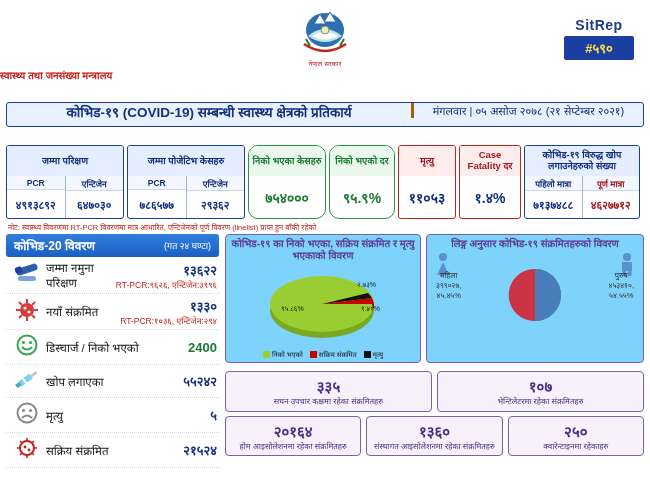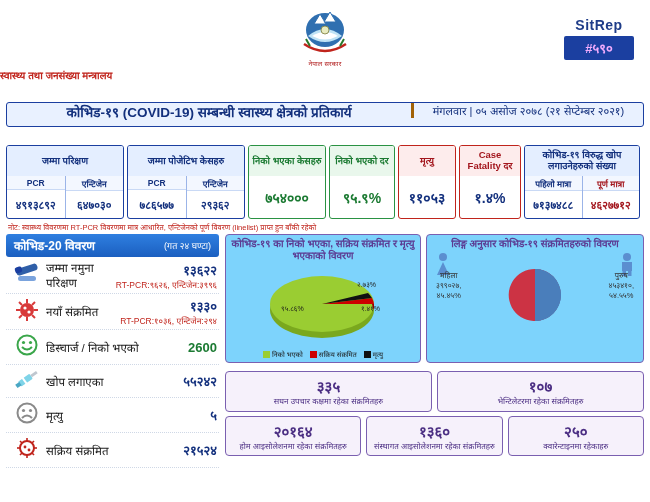--- a/index.html
+++ b/index.html
@@ -28,21 +28,21 @@
     text-align: left; font-size: 10px; color: #c0241c; font-weight: bold;
   }
   .sitrep-box {
     position: absolute; right: 16px; top: 17px;
     width: 70px; text-align: center;
   }
   .sitrep-title {
     font-size: 14px; color: #1f3c88; font-weight: bold; letter-spacing: .5px;
   }
   .sitrep-num {
-    margin-top: 3px; background: #1b3fa0; color: #f0abfc;
+    margin-top: 3px; background: #1b3fa0; color: #fde047;
     font-size: 13px; font-weight: bold; padding: 3px 0; border-radius: 2px;
   }
 
   
   .titlebar {
     margin: 2px 6px 18px 6px;
     display: flex; align-items: flex-start;
     border: 1px solid #1b3fa0; border-radius: 3px;
     background: #e9f1ff; height: 25px;
   }
@@ -86,21 +86,21 @@
     border-bottom: 1px solid #c9d9f5; font-weight: bold;
   }
   .kpi-val {
     flex: 1; display: flex; align-items: center; justify-content: center;
     font-size: 11px; font-weight: bold; color: #13307d;
   }
   .kpi-red .kpi-head { background:#fdecec; color:#a3161d; }
   .kpi-red { border-color:#c0241c; }
   .kpi-green .kpi-body { color: #1b7a32; }
   .kpi-green .kpi-head { background:#e9f7ec; color:#1b7a32; }
-  .kpi-green { border-color:#2a9243; }
+  .kpi-green { border-color:#2a9243;border-radius:10px; }
 
   .note {
     margin: 3px 8px 0 8px; font-size: 7.5px; color: #c0241c;
   }
 
   
   .main {
     display: flex; gap: 6px; padding: 2px 6px 0 6px;
   }
   .left { width: 272px; }
@@ -317,21 +317,21 @@
       <div class="stat-icon">
         <svg width="26" height="24" viewBox="0 0 26 24">
             <circle cx="13" cy="12" r="9.5" fill="none" stroke="#3aa64a" stroke-width="2"></circle>
             <circle cx="9.5" cy="9.5" r="1.6" fill="#3aa64a"></circle>
             <circle cx="16.5" cy="9.5" r="1.6" fill="#3aa64a"></circle>
             <path d="M8 14 Q13 19 18 14" fill="none" stroke="#3aa64a" stroke-width="2"></path>
           </svg>
       </div>
       <div class="stat-label">डिस्चार्ज / निको भएको</div>
       <div class="stat-right">
-        <div class="stat-value">2600</div>
+        <div class="stat-value">2400</div>
       </div>
     </div>
 
     <div class="stat-row">
       <div class="stat-icon">
         <svg width="30" height="22" viewBox="0 0 30 22">
             <g transform="rotate(-35 15 11)">
               <rect x="6" y="8" width="14" height="6" rx="1" fill="#7fd4e8"></rect>
               <rect x="2" y="9" width="5" height="4" fill="#4aa7c4"></rect>
               <rect x="20" y="9.5" width="7" height="3" fill="#bfc7cf"></rect>

